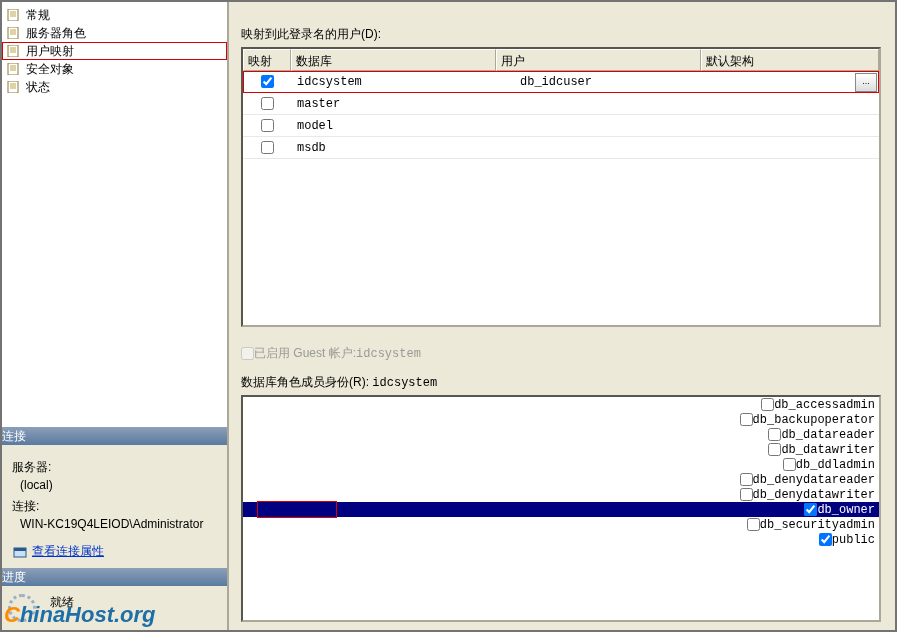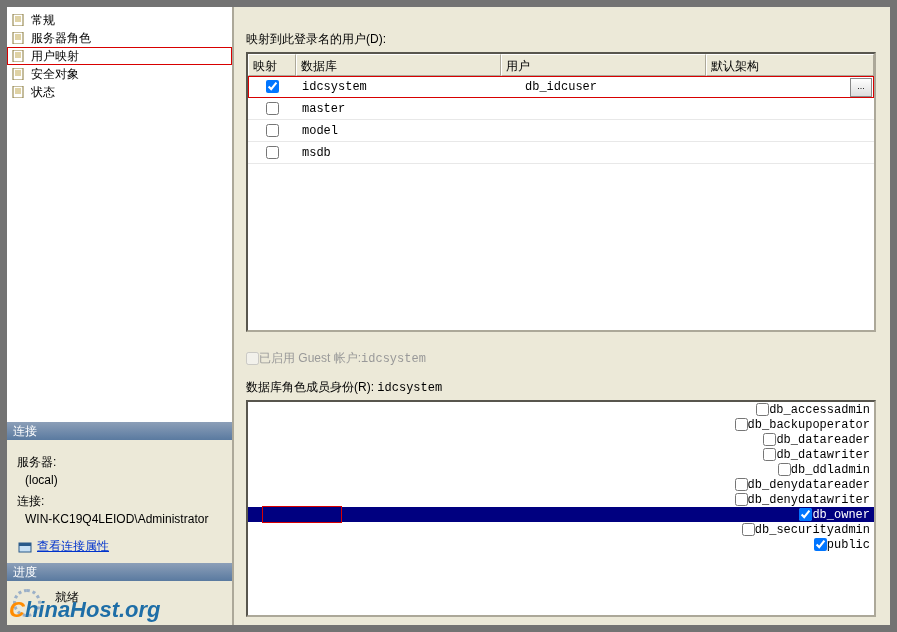--- a/index.html
+++ b/index.html
@@ -1,24 +1,24 @@
 <!DOCTYPE html>
 <html><head>
 <meta charset="utf-8">
 <style>
   html,body{margin:0;padding:0;height:100%;font-family:"Microsoft YaHei","SimSun",Tahoma,sans-serif;font-size:12px;color:#000;background:#ece9d8;}
-  .frame{display:flex;width:897px;height:632px;border:7px solid #737373;box-sizing:border-box;position:relative;}
+  .frame{display:flex;width:897px;height:632px;border:2px solid #737373;box-sizing:border-box;position:relative;}
   .left-pane{width:225px;display:flex;flex-direction:column;border-right:2px solid #aca899;background:#fff;}
   .tree{flex:0 0 auto;background:#fff;padding:4px 0;}
   .tree-item{display:flex;align-items:center;height:16px;padding:1px 4px 1px 4px;cursor:default;}
   .tree-item.selected{border:1px solid #d80000;padding:0 13px 0 3px;}
   .tree-icon{width:16px;height:14px;margin-right:4px;display:inline-flex;align-items:center;justify-content:center;}
   .tree-icon svg{width:14px;height:12px;}
   .spacer{flex:1;background:#fff;}
-  .section-header{background:linear-gradient(to bottom,#8c9fb8,#5a7aa0);color:#fff;height:18px;line-height:18px;padding-left:6px;font-weight:normal;}
+  .section-header{background:linear-gradient(to bottom,#8c9fb8,#5a7aa0);color:#fff;height:18px;line-height:18px;font-weight:normal;}
   .conn-panel{padding:8px 10px;background:#ece9d8;}
   .conn-lbl{margin-top:6px;}
   .conn-val{padding-left:8px;margin-top:2px;word-break:break-all;}
   .conn-link{color:#0033cc;text-decoration:underline;margin-top:12px;display:flex;align-items:center;cursor:pointer;}
   .conn-link-icon{width:16px;height:16px;margin-right:4px;}
   .prog-panel{padding:8px 6px;background:#ece9d8;display:flex;}
   .prog-spinner{width:22px;height:22px;border:3px dotted #9bb0c8;border-radius:50%;margin-right:14px;}
   .logo{position:absolute;left:2px;bottom:2px;width:220px;}
   .right-pane{flex:1;background:#ece9d8;display:flex;flex-direction:column;padding:0 4px 0 2px;overflow:hidden;}
   .top-bar{height:20px;}

